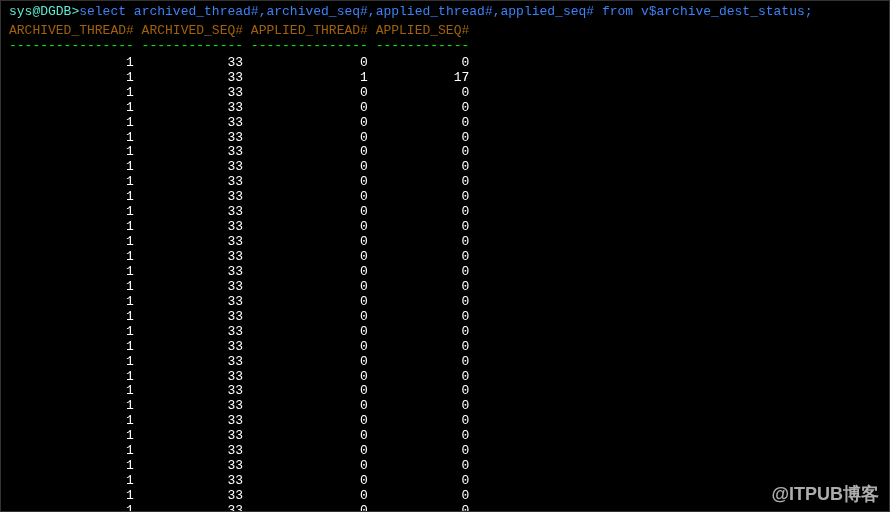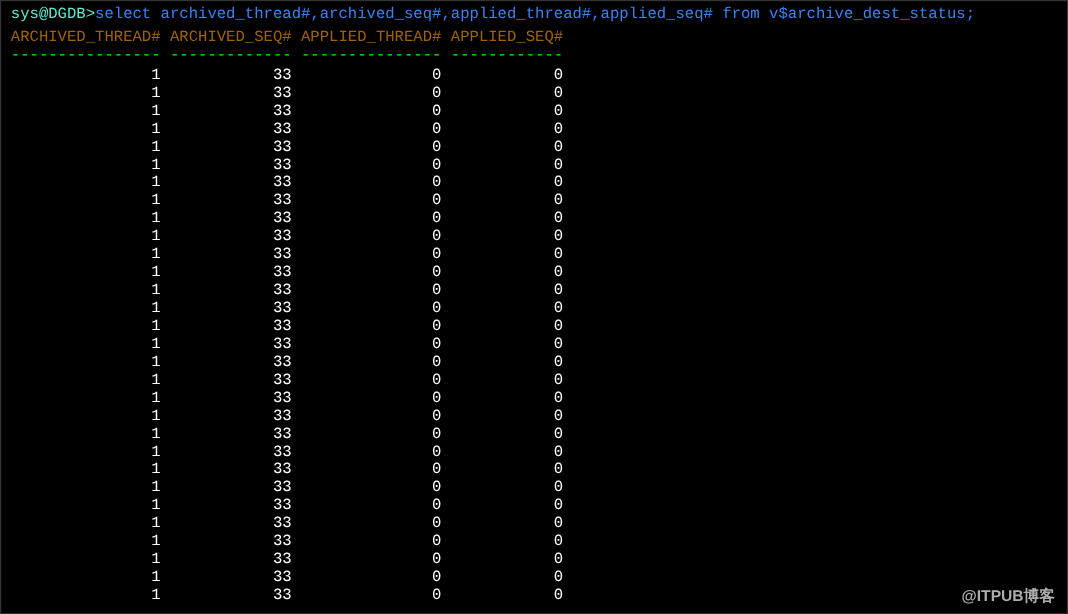--- a/index.html
+++ b/index.html
@@ -39,40 +39,41 @@
     .data-row {
       white-space: pre;
       color: #ffffff;
     }
     .watermark {
       position: absolute;
       bottom: 6px;
       right: 10px;
       color: #cccccc;
       font-family: Arial, sans-serif;
-      font-size: 13px;
+      font-size: 18px;
       font-weight: bold;
       opacity: 0.85;
     }
     .table-container {
       margin-top: 2px;
     }
   </style>
 </head>
 <body>
 
 <div class="prompt-line"><span class="prompt">sys@DGDB&gt;</span><span class="command">select archived_thread#,archived_seq#,applied_thread#,applied_seq# from v$archive_dest_status;</span></div>
 
 <div style="height:4px"></div>
 
 <div class="header-row" id="header-row">ARCHIVED_THREAD# ARCHIVED_SEQ# APPLIED_THREAD# APPLIED_SEQ#</div>
 <div class="divider-row" id="divider-row">---------------- ------------- --------------- ------------</div>
 
 <div class="table-container" id="table-container">
     <div class="data-row">               1            33               0            0</div>
+    <div class="data-row">               1            33               1           17</div>
     <div class="data-row">               1            33               0            0</div>
     <div class="data-row">               1            33               0            0</div>
     <div class="data-row">               1            33               0            0</div>
     <div class="data-row">               1            33               0            0</div>
     <div class="data-row">               1            33               0            0</div>
     <div class="data-row">               1            33               0            0</div>
     <div class="data-row">               1            33               0            0</div>
     <div class="data-row">               1            33               0            0</div>
     <div class="data-row">               1            33               0            0</div>
     <div class="data-row">               1            33               0            0</div>

